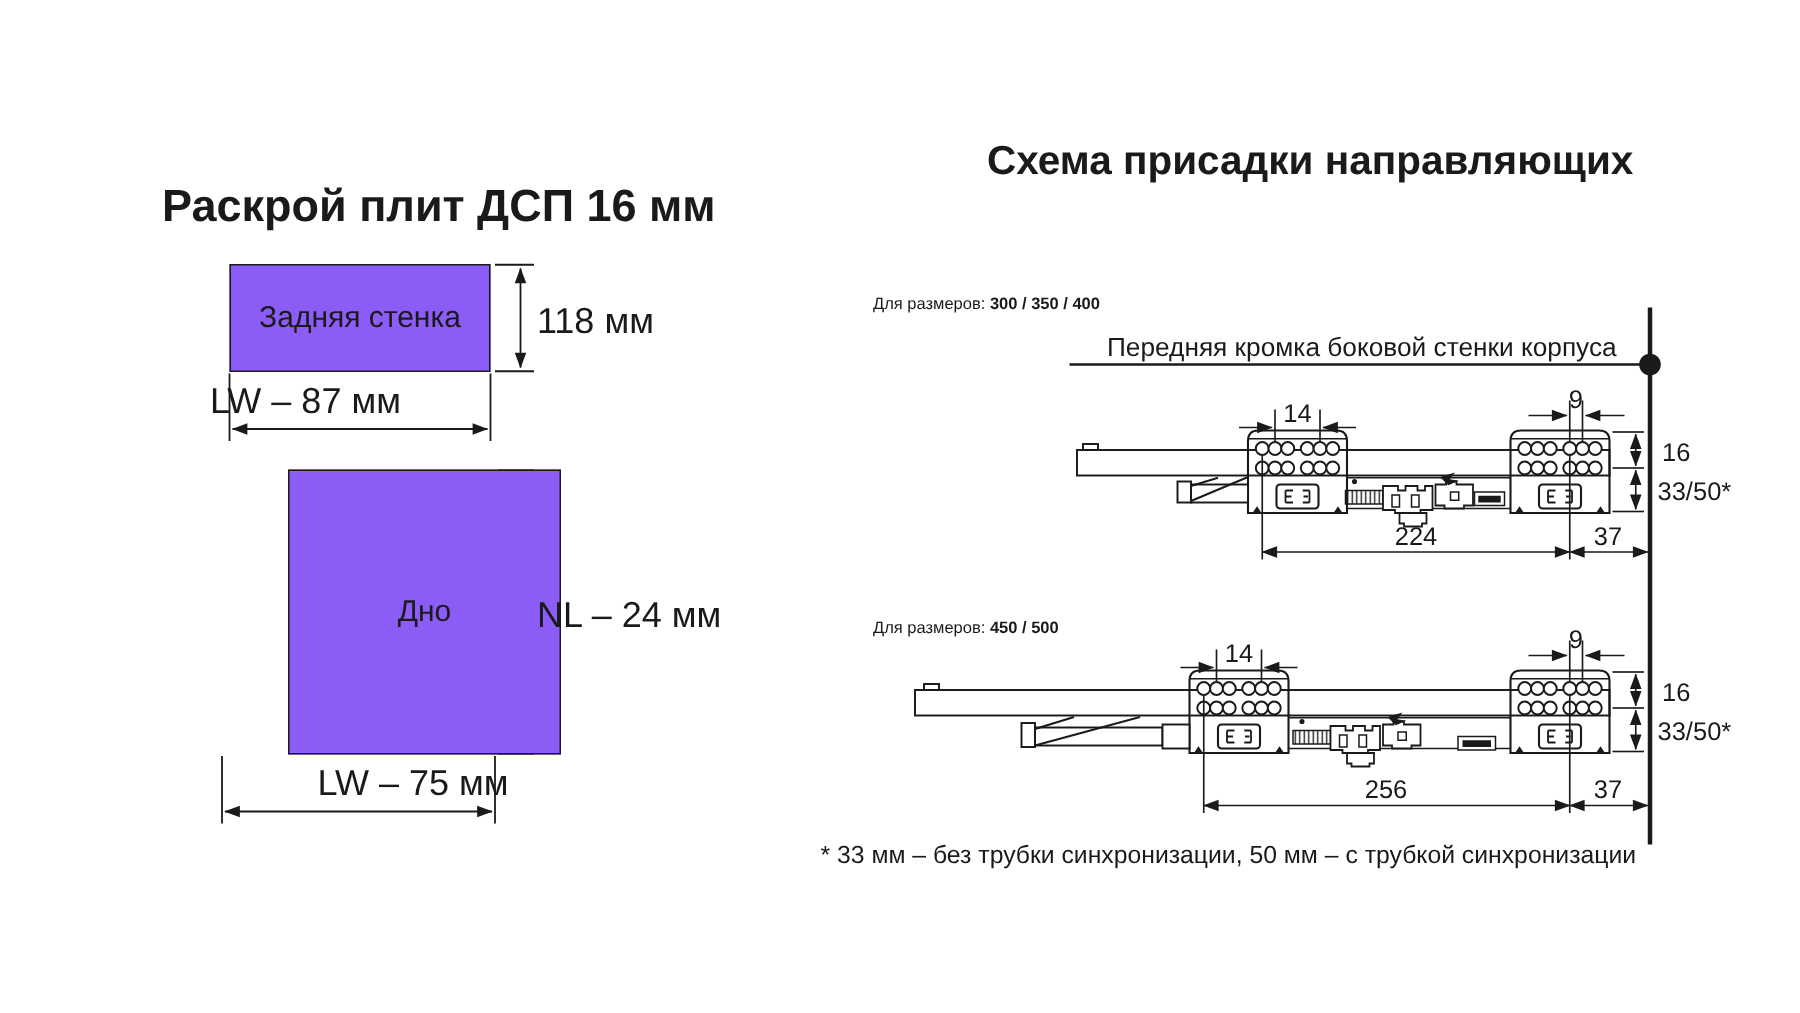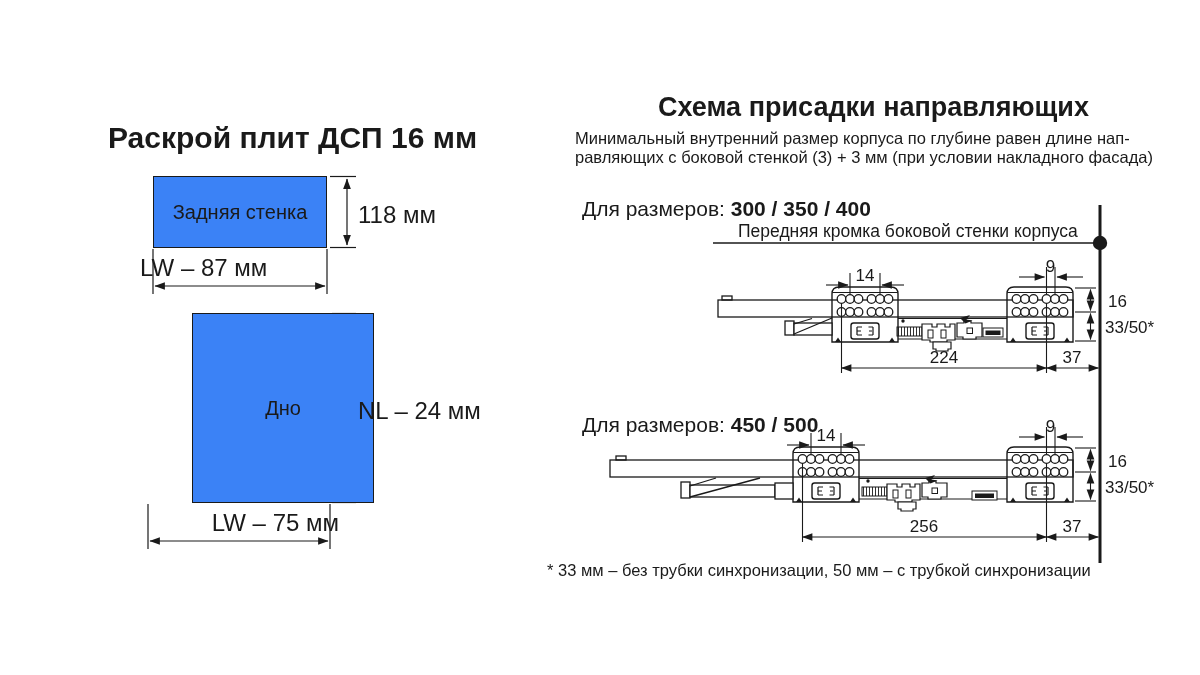--- a/index.html
+++ b/index.html
@@ -1,25 +1,25 @@
 <!DOCTYPE html>
 <html><head>
 <meta charset="utf-8">
 <style>
   html,body{margin:0;padding:0;background:#fff;}
   .canvas{position:relative;width:1200px;height:675px;background:#ffffff;overflow:hidden;
           font-family:"Liberation Sans",sans-serif;color:#1a1a1a;}
   .abs{position:absolute;white-space:nowrap;}
   .h1-left{font-size:30px;font-weight:bold;}
   .h1-right{font-size:27px;font-weight:bold;text-align:center;}
-  .plate{position:absolute;background:#3b82f6;border:1.6px solid #1a1a1a;box-sizing:border-box;
+  .plate{position:absolute;background:#8b5cf6;border:1.6px solid #1a1a1a;box-sizing:border-box;
          display:flex;align-items:center;justify-content:center;font-size:20px;}
   .dim20{font-size:24px;}
   .para{font-size:16.5px;line-height:18.5px;white-space:nowrap;}
-  .row17{font-size:21px;}
+  .row17{font-size:11px;}
   .edge{font-size:17.5px;}
   .foot{font-size:16.5px;}
   svg{position:absolute;left:0;top:0;}
   svg text{font-family:"Liberation Sans",sans-serif;font-size:17px;fill:#1a1a1a;}
 </style>
 </head>
 <body>
 
 <div class="canvas">
 
@@ -203,24 +203,20 @@
   <div class="abs dim20" style="left:140px;top:254px;width:200px;text-align:left;">LW – 87 мм</div>
 
   <div class="plate" style="left:148px;top:313px;width:182px;height:190px;margin-left:44px;">
     <span>Дно</span>
   </div>
   <div class="abs dim20" style="left:358px;top:397px;">NL – 24 мм</div>
   <div class="abs dim20" style="left:139px;top:509px;width:200px;text-align:right;">LW – 75 мм</div>
 
   <div class="abs h1-right" style="left:658px;top:92px;width:400px;">Схема присадки направляющих</div>
 
-  <div class="abs para" style="left:575px;top:129px;">
-    <div>Минимальный внутренний размер корпуса по глубине равен длине нап-</div>
-    <div>равляющих с боковой стенкой (3) + 3 мм (при условии накладного фасада)</div>
-  </div>
 
   <div class="abs row17" style="left:582px;top:197px;">
     <span>Для размеров:</span>
     <b>300 / 350 / 400</b>
   </div>
 
   <div class="abs edge" style="left:738px;top:221px;">Передняя кромка боковой стенки корпуса</div>
 
   <div class="abs row17" style="left:582px;top:413px;">
     <span>Для размеров:</span>

